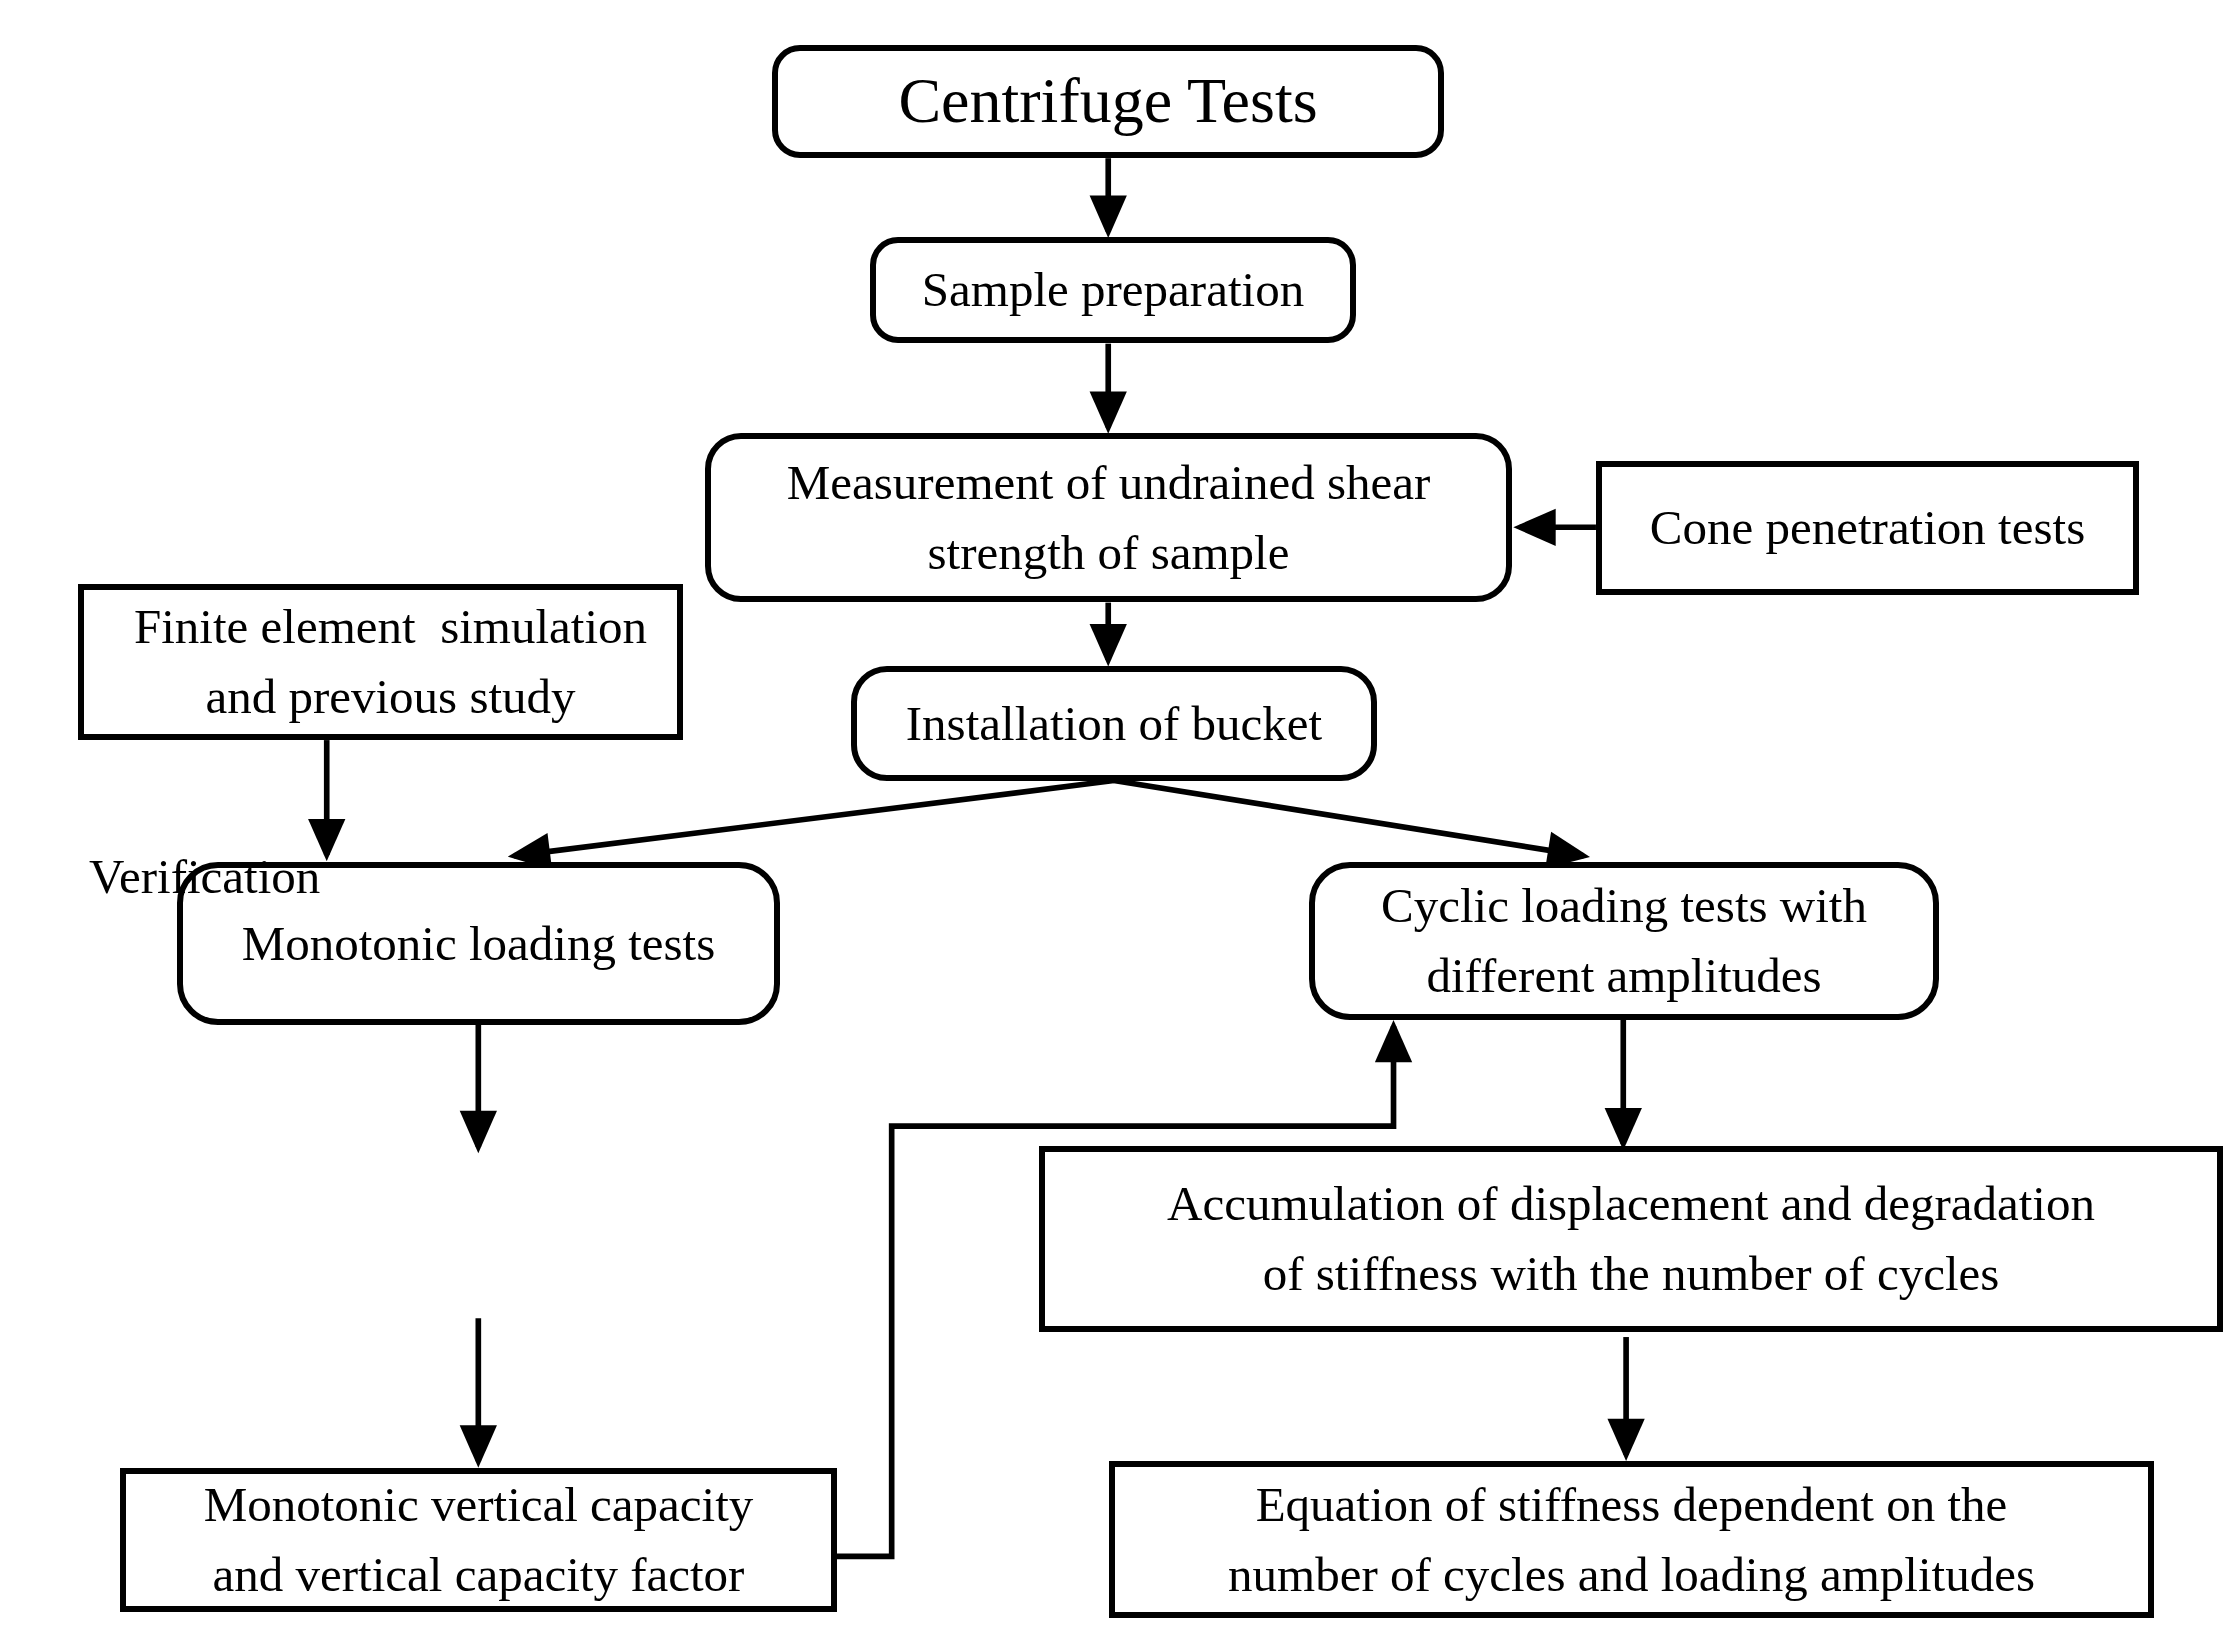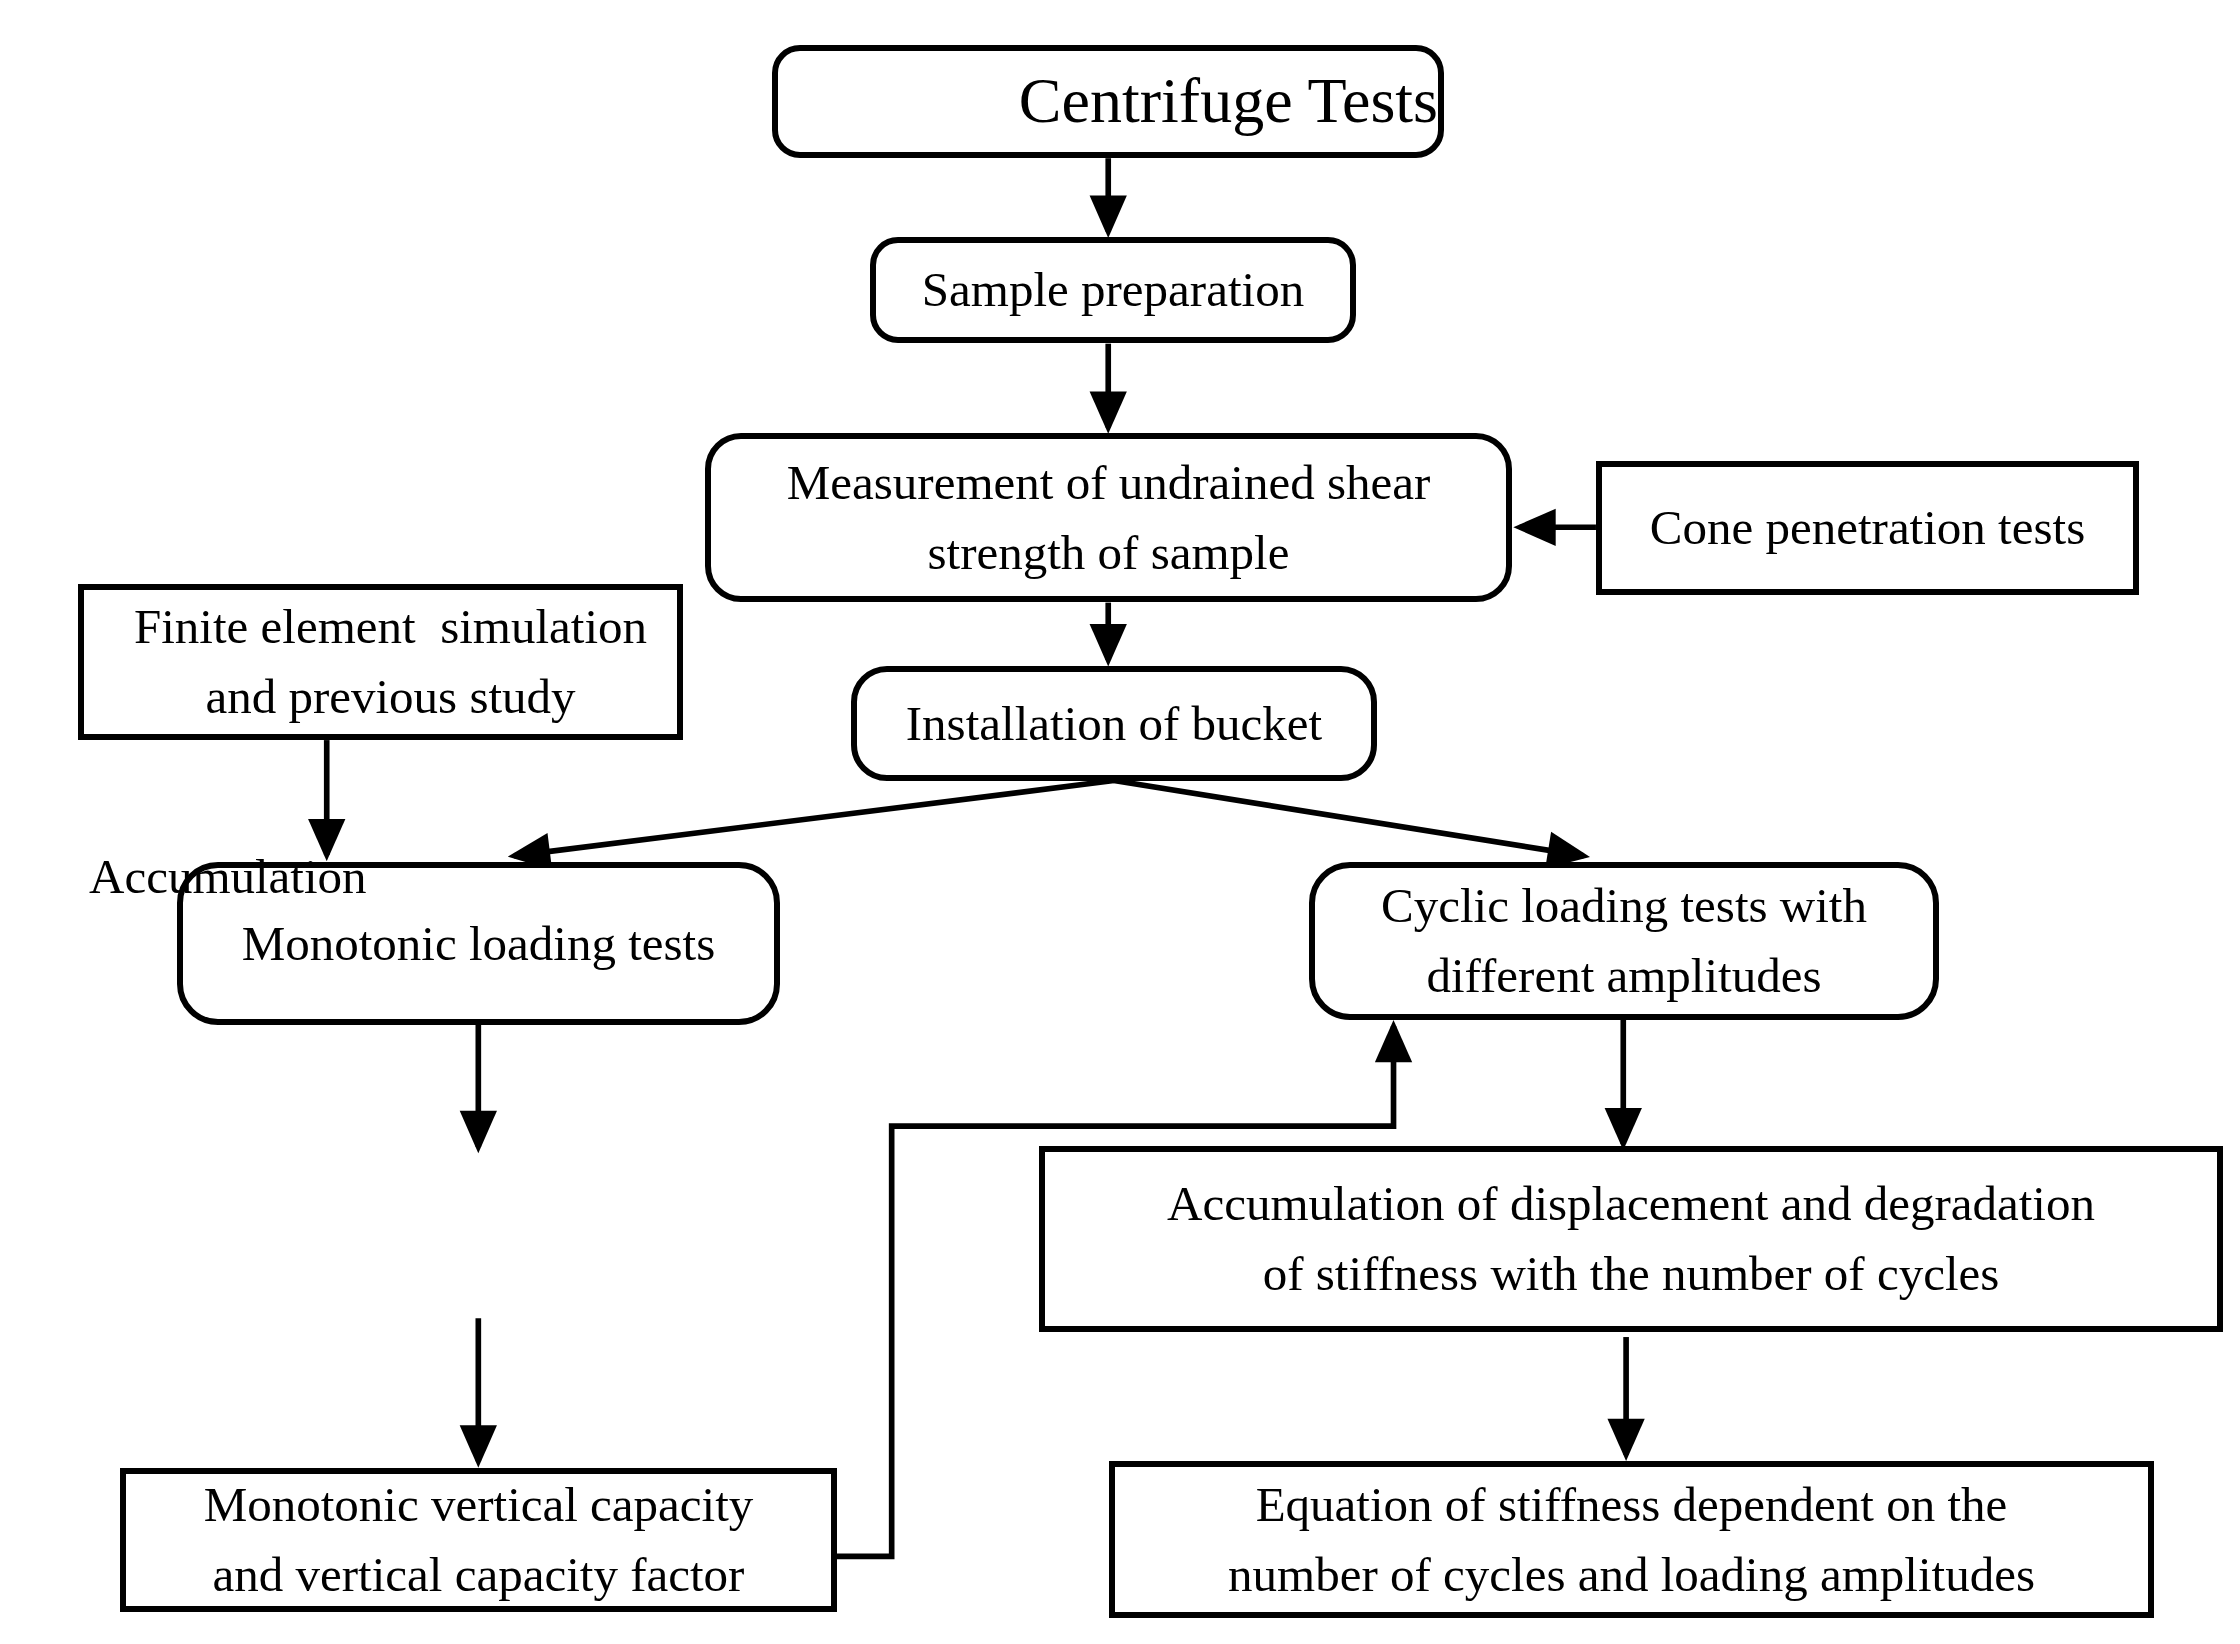--- a/index.html
+++ b/index.html
@@ -40,21 +40,21 @@
   .r30 { border-radius: 28px; }
   .r38 { border-radius: 36px; }
   .title-node { font-size: 64px; }
   .edge-label {
     position: absolute;
     font-size: 49px;
     line-height: 1.45;
     white-space: pre-wrap;
     background: transparent;
   }
-  #n-centrifuge    { left: 772px;  top: 45px;   width: 672px;  height: 113px; justify-content: flex-end; }
+  #n-centrifuge    { left: 772px;  top: 45px;   width: 672px;  height: 113px; }
   #n-sample        { left: 870px;  top: 237px;  width: 486px;  height: 106px; }
   #n-measurement   { left: 705px;  top: 433px;  width: 807px;  height: 169px; }
   #n-cone          { left: 1596px; top: 461px;  width: 543px;  height: 134px; }
   #n-installation  { left: 851px;  top: 666px;  width: 526px;  height: 115px; }
   #n-finite        { left: 78px;   top: 584px;  width: 605px;  height: 156px; padding-left: 20px; }
   #n-monotonic     { left: 177px;  top: 862px;  width: 603px;  height: 163px; }
   #n-cyclic        { left: 1309px; top: 862px;  width: 630px;  height: 158px; }
   #n-mono-curves   { left: 87px;   top: 1153px; width: 782px;  height: 165px; }
   #n-accumulation  { left: 1039px; top: 1146px; width: 1184px; height: 186px; }
   #n-mono-capacity { left: 120px;  top: 1468px; width: 717px;  height: 144px; }
@@ -134,18 +134,18 @@
     <span>Monotonic vertical capacity
 and vertical capacity factor</span>
   </div>
 
   <div class="node" id="n-equation">
     <span>Equation of stiffness dependent on the
 number of cycles and loading amplitudes</span>
   </div>
 
   <div class="edge-label" id="lbl-verification">
-    <span>Accumulation</span>
+    <span>Verification</span>
   </div>
 
 
 </div>
 
 
 </body></html>

